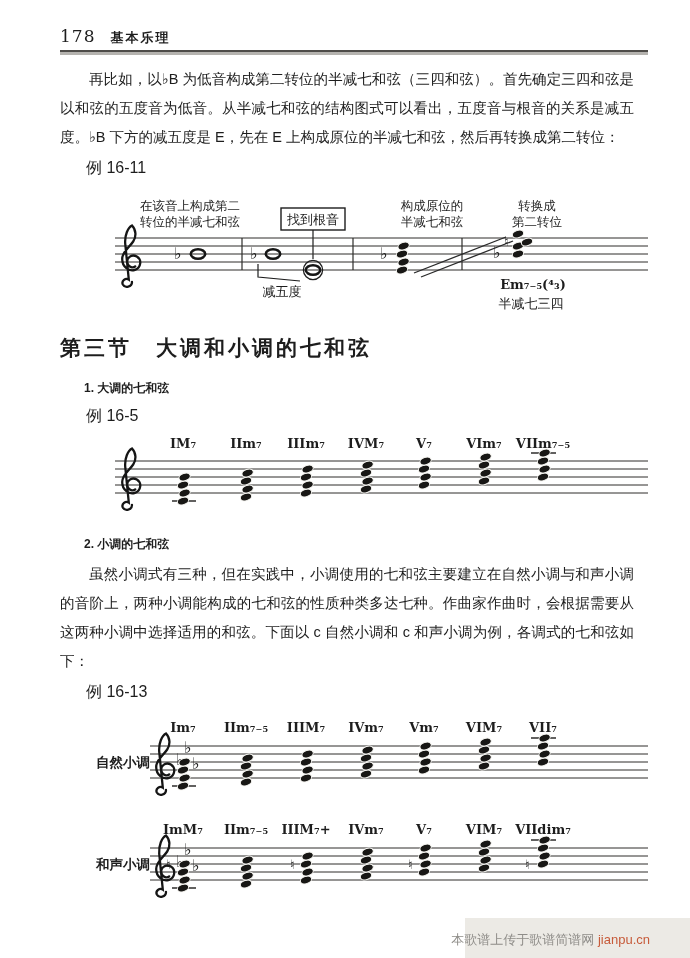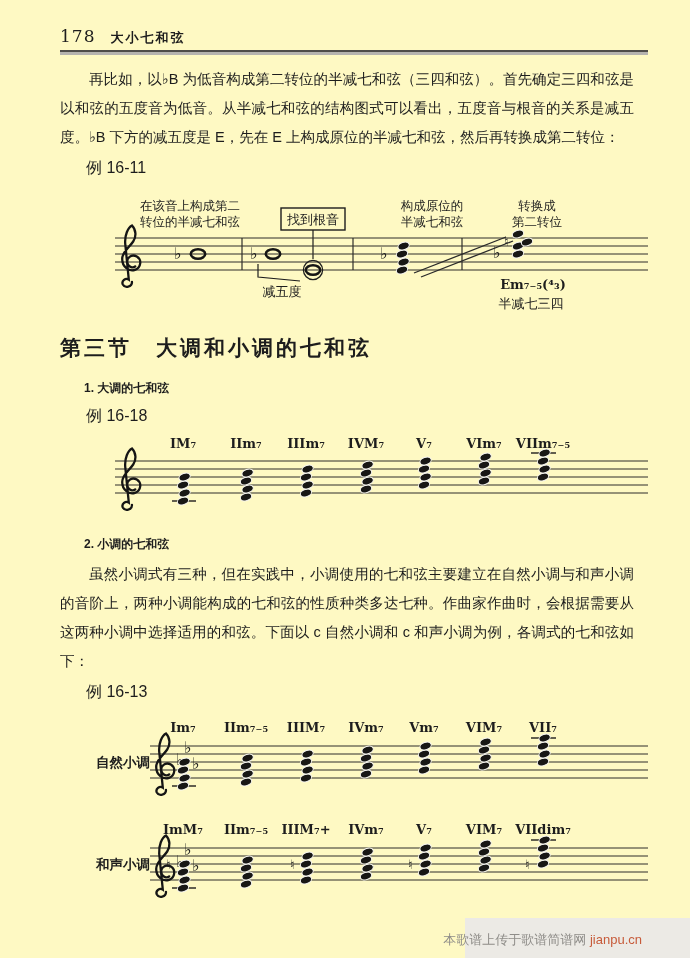--- a/index.html
+++ b/index.html
@@ -1,18 +1,18 @@
 <!DOCTYPE html>
 <html><head>
 <meta charset="utf-8">
 <style>
   html,body{margin:0;padding:0;background:#8a8a8a;}
   .page{
     position:relative;width:690px;height:958px;margin:0 auto;
-    background:#fef9c3;color:#1d1d1d;overflow:hidden;
+    background:#ffffff;color:#1d1d1d;overflow:hidden;
     box-sizing:border-box;padding:0 42px 0 60px;
     font-family:"Liberation Sans","DejaVu Sans",sans-serif;
   }
   .hdr{padding-top:26px;display:flex;align-items:baseline;gap:15px;}
   .hdr .num{font-family:"DejaVu Serif",serif;font-size:17px;letter-spacing:1px;}
   .hdr .bt{font-size:13px;font-weight:bold;letter-spacing:2px;}
   .rule{height:3px;background:#b5b3af;border-top:2px solid #4e4c49;margin-top:3px;}
   p.body{font-size:14.5px;line-height:29px;text-align:justify;margin:10px 14px 0 0;text-indent:2em;}
   .exlabel{font-size:16px;margin:6px 0 0 26px;height:20px;font-weight:500;}
   .sectitle{text-align:left;font-family:"DejaVu Serif",serif;font-weight:bold;
@@ -24,31 +24,31 @@
   svg text.cn{font-size:12.5px;}
   svg text.cnb{font-size:13px;}
   svg text.rowlbl{font-size:13.5px;font-weight:600;}
   svg text.chlbl{font-size:13px;font-weight:bold;font-family:"DejaVu Serif",serif;}
   svg text.acc{font-size:16px;font-weight:600;}
   svg text.accs{font-size:13px;font-weight:600;}
   .staffline{stroke:#2e2d2b;stroke-width:1;}
   .barline{stroke:#2e2d2b;stroke-width:1.2;}
   .ledger{stroke:#1f1e1c;stroke-width:1.4;}
   .wm-block{position:absolute;right:0;bottom:0;width:225px;height:40px;background:#eceae5;}
-  .wm{position:absolute;right:48px;bottom:9px;font-size:13px;color:#8f8d89;}
+  .wm{position:absolute;right:40px;bottom:9px;font-size:13px;color:#8f8d89;}
   .wm .site{color:#c75b3a;}
 </style>
 </head>
 <body>
 
 <div class="page">
 
   <div class="hdr">
     <span class="num">178</span>
-    <span class="bt">大小七和弦</span>
+    <span class="bt">基本乐理</span>
   </div>
   <div class="rule"></div>
 
   <p class="body">再比如，以♭B 为低音构成第二转位的半减七和弦（三四和弦）。首先确定三四和弦是以和弦的五度音为低音。从半减七和弦的结构图式可以看出，五度音与根音的关系是减五度。♭B 下方的减五度是 E，先在 E 上构成原位的半减七和弦，然后再转换成第二转位：</p>
 
   <div class="exlabel">例 16-11</div>
 
   <svg class="music" width="690" height="150" viewBox="0 0 690 150">
     <defs>
       <path id="clef" d="M14 44 C14 49 7 50.5 4.8 46.5 C3.2 43 7.6 39.4 10.8 41.6 L7.2 5.5 C6.6 -2.5 9.8 -10.5 14 -12.5 C18 -8.5 18.6 -1.5 15.2 3.5 C10.4 10.5 4.2 13.5 4.2 21 C4.2 29 11 33.8 17 31.8 C23 29.8 24.2 21.8 18.8 18.6 C13.6 15.6 7.8 19.8 9.6 25.6 C10.8 29.4 15.2 30.4 17.2 28.4" fill="none" stroke="#151515" stroke-width="2.3" stroke-linecap="round"></path>
@@ -110,21 +110,21 @@
       <ellipse cx="527" cy="64" rx="5.8" ry="3.7" transform="rotate(-18 527 64)"></ellipse>
       <ellipse cx="518" cy="56" rx="5.8" ry="3.7" transform="rotate(-18 518 56)"></ellipse>
     </g>
     <text class="chlbl" text-anchor="middle" x="533" y="111">Em₇₋₅(⁴₃)</text>
     <text class="cnb" text-anchor="middle" x="531" y="130">半减七三四</text>
   </svg>
 
   <h2 class="sectitle">第三节　大调和小调的七和弦</h2>
 
   <h3 class="subhead">1. 大调的七和弦</h3>
-  <div class="exlabel">例 16-18</div>
+  <div class="exlabel">例 16-5</div>
 
   <svg class="music" width="690" height="100" viewBox="0 0 690 100">
     <g>
       <text class="chlbl" text-anchor="middle" x="183" y="22">IM₇</text>
       <text class="chlbl" text-anchor="middle" x="246" y="22">IIm₇</text>
       <text class="chlbl" text-anchor="middle" x="306" y="22">IIIm₇</text>
       <text class="chlbl" text-anchor="middle" x="366" y="22">IVM₇</text>
       <text class="chlbl" text-anchor="middle" x="424" y="22">V₇</text>
       <text class="chlbl" text-anchor="middle" x="484" y="22">VIm₇</text>
       <text class="chlbl" text-anchor="middle" x="543" y="22">VIIm₇₋₅</text>

